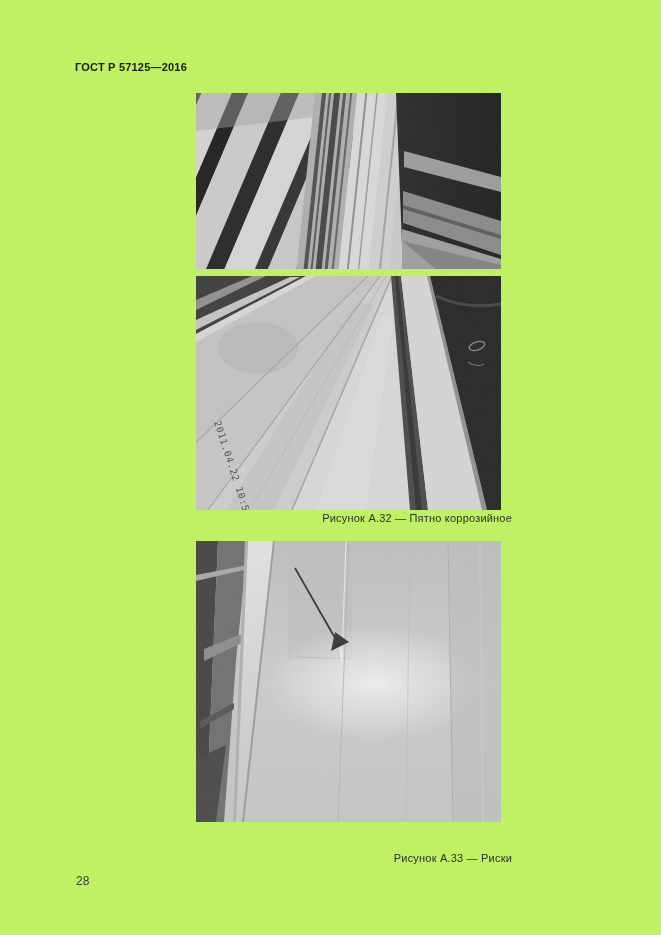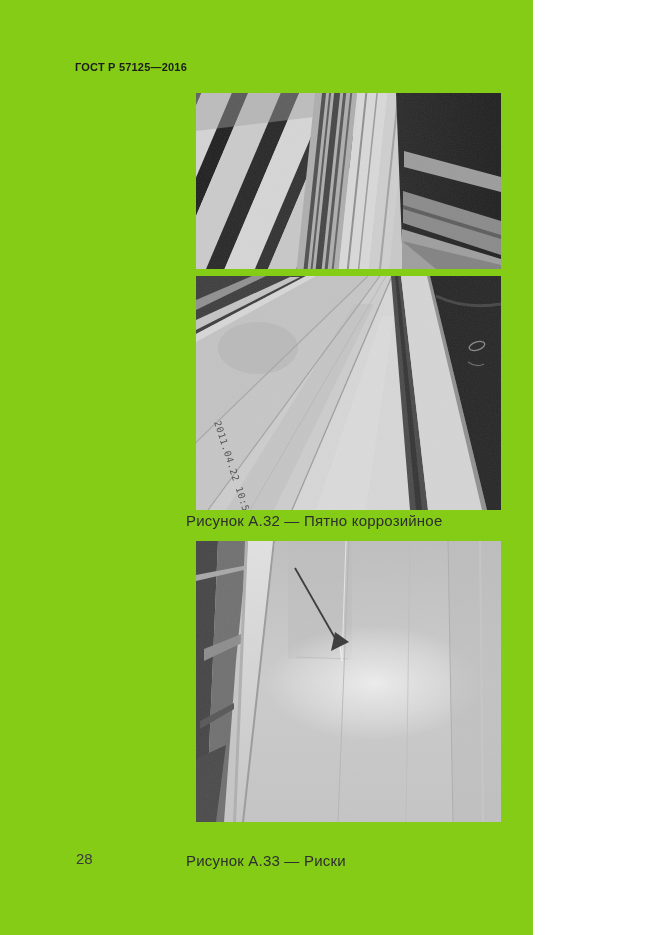--- a/index.html
+++ b/index.html
@@ -1,20 +1,20 @@
 <!DOCTYPE html>
 <html><head>
 <meta charset="utf-8">
 <style>
   html, body { margin: 0; padding: 0; background: #ffffff; }
   .page {
     position: relative;
-    width: 533px;
+    width: 661px;
     height: 935px;
-    background: #84cc16;
+    background: #bef264;
     font-family: "Liberation Sans", sans-serif;
     overflow: hidden;
     text-decoration: underline;
   }
   .doc-header {
     position: absolute;
     left: 75px;
     top: 61px;
     font-size: 11px;
     font-weight: bold;
@@ -28,33 +28,33 @@
     line-height: 0;
   }
   .photo svg { filter: blur(0.3px); }
   .photo-1 { top: 93px;  }
   .photo-2 { top: 276px; }
   .photo-3 { top: 541px; }
   .fig-caption {
     position: absolute;
     left: 186px;
     width: 326px;
-    text-align: left;
-    font-size: 15px;
+    text-align: right;
+    font-size: 11px;
     color: #2e2e2e;
     letter-spacing: 0.2px;
     white-space: nowrap;
   }
   .caption-a32 { top: 512px; }
   .caption-a33 { top: 852px; }
   .page-number {
     position: absolute;
     left: 76px;
-    top: 850px;
-    font-size: 15px;
+    top: 874px;
+    font-size: 12px;
     color: #3a3a3a;
   }
   figure { margin: 0; }
 </style>
 </head>
 <body>
 
 <svg width="0" height="0" style="position:absolute" aria-hidden="true">
   <defs>
     <filter id="grainF" x="0%" y="0%" width="100%" height="100%">

